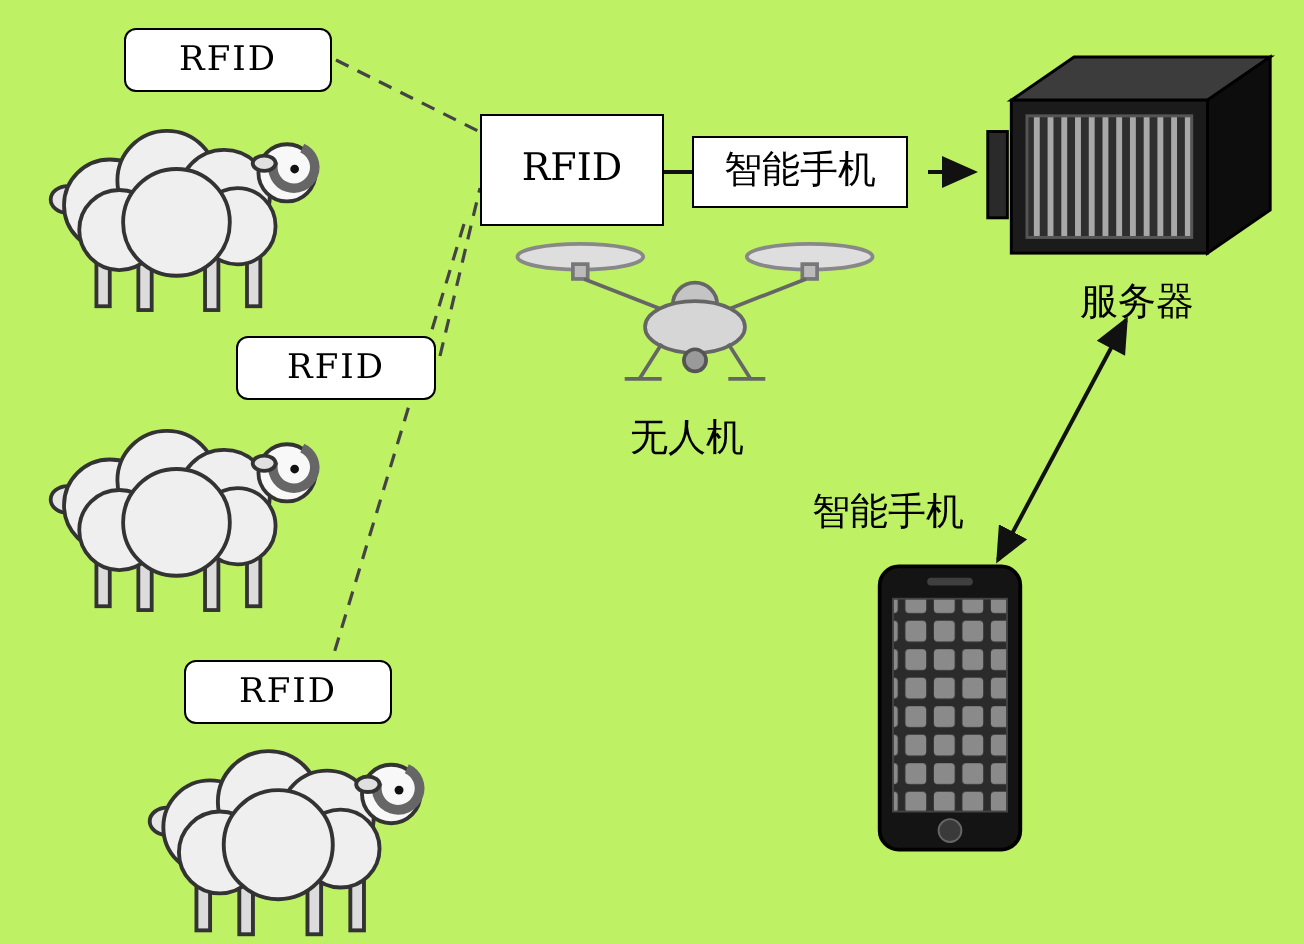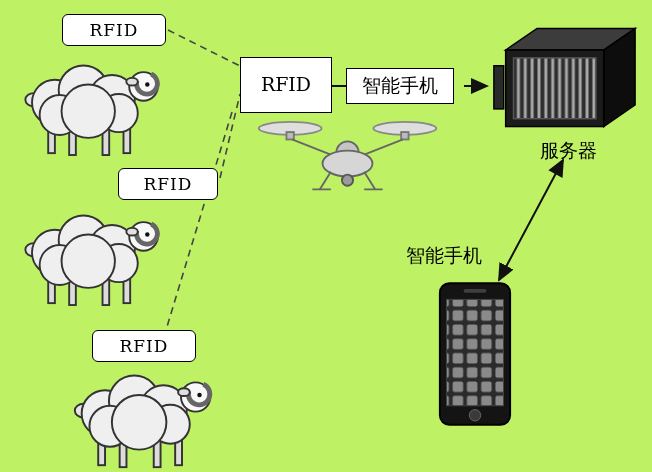--- a/index.html
+++ b/index.html
@@ -184,15 +184,16 @@
         <rect x="1.5" y="1.5" width="11" height="11" rx="2" fill="#8a8a8a"></rect>
       </pattern>
     </defs>
     <rect x="3" y="3" width="74" height="149" rx="10" fill="#141414" stroke="#000" stroke-width="2"></rect>
     <rect x="28" y="9" width="24" height="4" rx="2" fill="#3f3f3f"></rect>
     <rect x="10" y="20" width="60" height="112" fill="url(#apps)" stroke="#444"></rect>
     <circle cx="40" cy="142" r="6" fill="#3a3a3a" stroke="#666"></circle>
   </svg>
 
   <div class="caption" style="left:540px;top:138px;">服务器</div>
+  <div class="caption" style="left:315px;top:206px;">无人机</div>
   <div class="caption" style="left:406px;top:243px;">智能手机</div>
 
 </div>
 
 </body></html>

